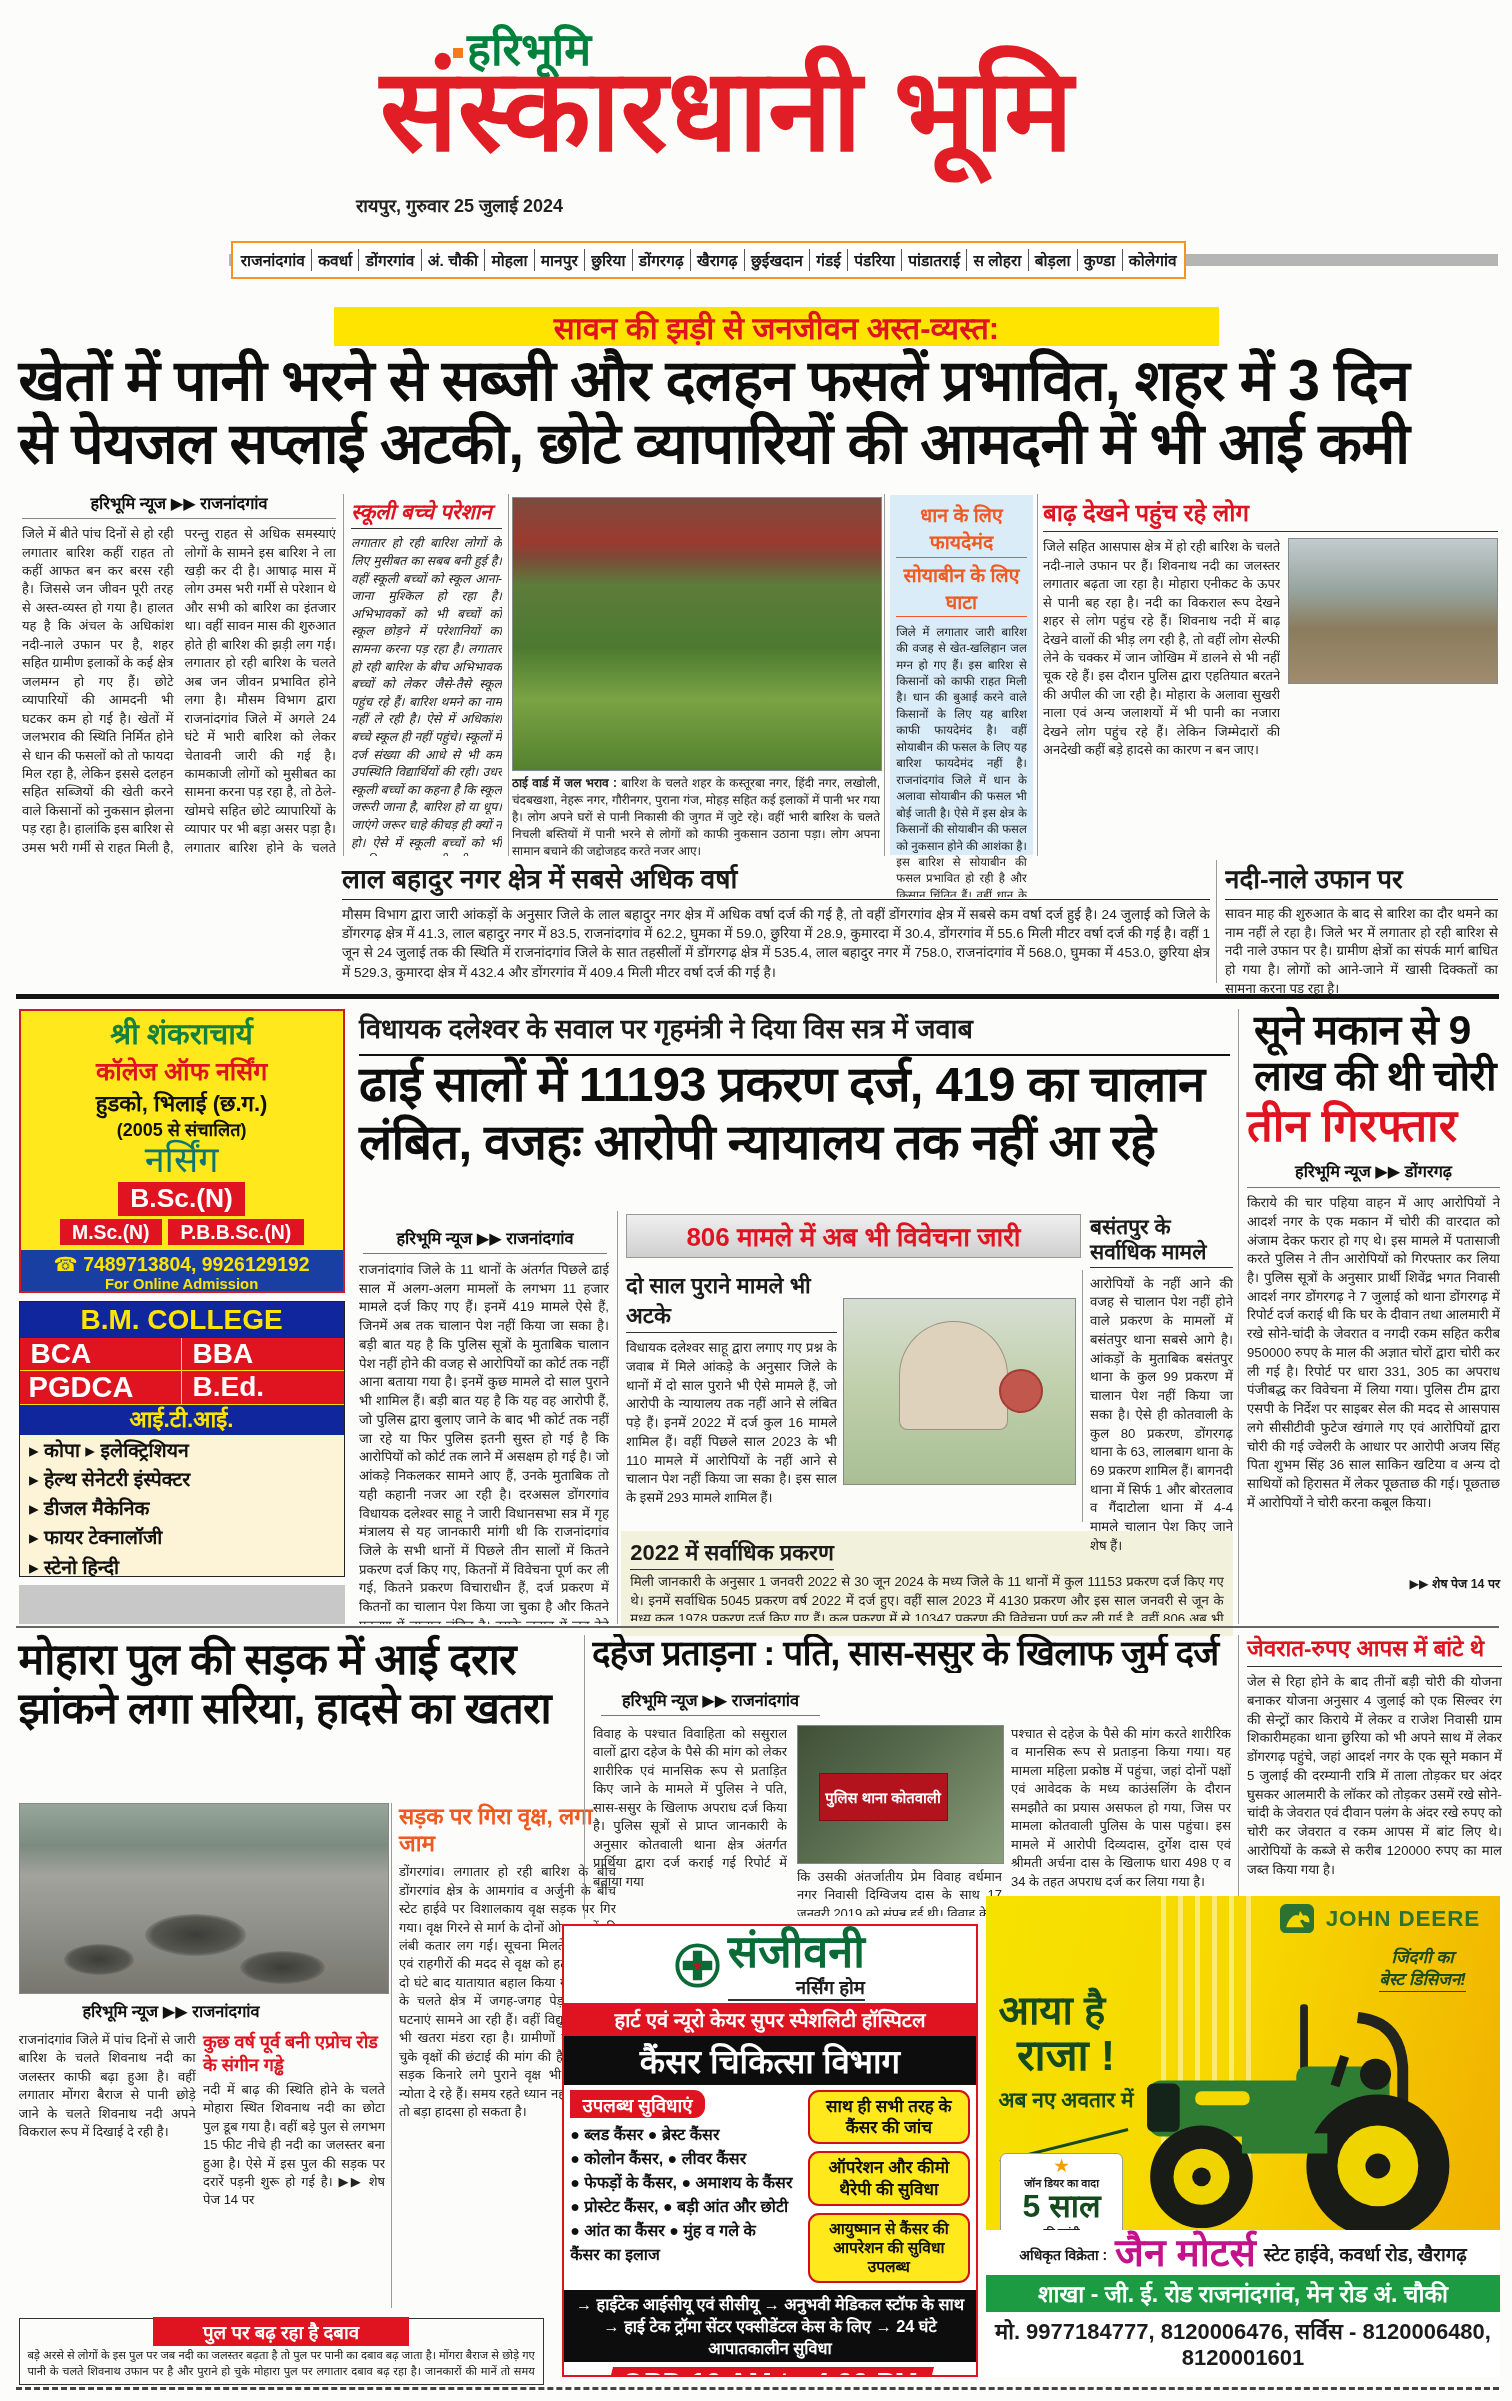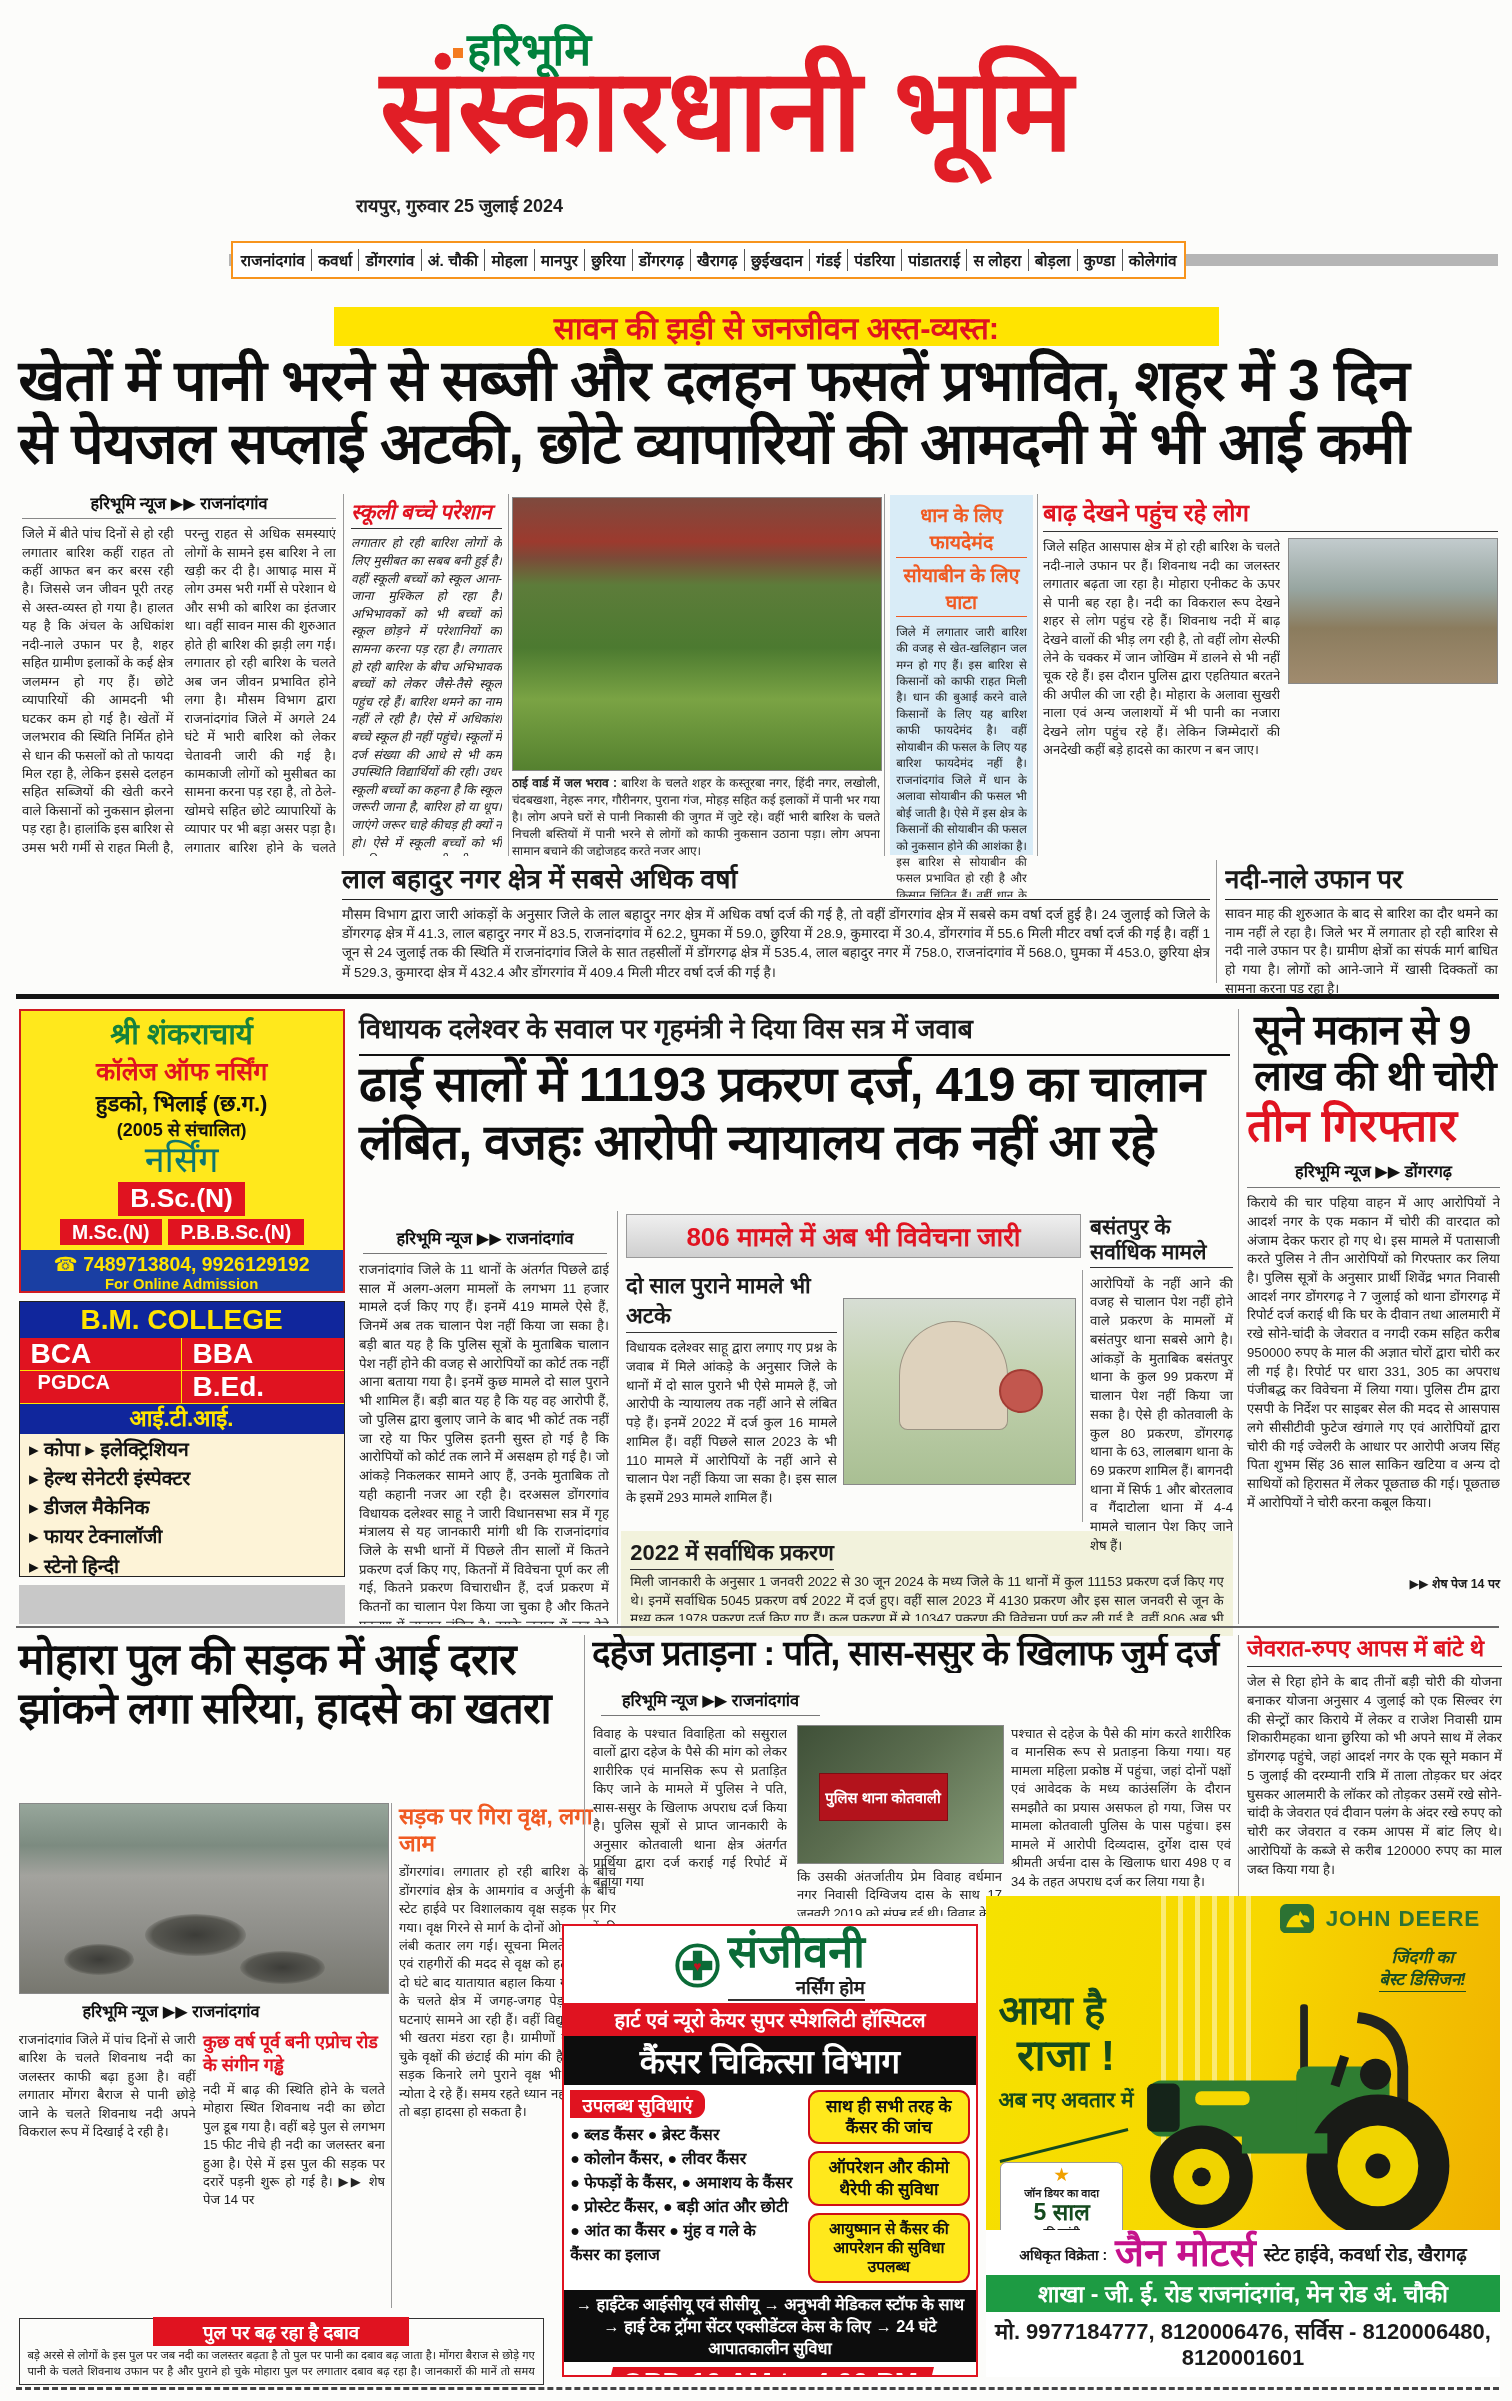--- a/index.html
+++ b/index.html
@@ -139,21 +139,21 @@
       <div style="color:#ffe400;font-weight:bold;font-size:14.8px;">For Online Admission</div>
 
     </div>
   </div>
 
   <div class="abs" style="left:18.6px;top:1301px;width:326px;height:276px;border:1.6px solid #222;box-sizing:border-box;display:flex;flex-direction:column;overflow:hidden;">
     <div class="bluebar" style="height:36px;font-size:28px;line-height:36px;">B.M. COLLEGE</div>
     <div style="background:#e01320;color:#fff;font-weight:800;display:grid;grid-template-columns:1fr 1fr;border-bottom:1.6px solid #ffe400;">
       <div style="font-size:28px;border-right:1.6px solid #ffe400;border-bottom:1.6px solid #ffe400;padding-left:11px;">BCA</div>
       <div style="font-size:28px;border-bottom:1.6px solid #ffe400;padding-left:11px;">BBA</div>
-      <div style="font-size:20px;border-right:1.6px solid #ffe400;padding-left:18px;">PGDCA</div>
+      <div style="font-size:29px;border-right:1.6px solid #ffe400;padding-left:9px;">PGDCA</div>
       <div style="font-size:28px;padding-left:11px;">B.Ed.</div>
     </div>
     <div class="bluebar" style="height:29.5px;font-size:22.5px;line-height:29.5px;">आई.टी.आई.</div>
     <div class="cream-list" style="flex:1;padding:1.6px 9.3px;text-align:left;">
       <div>▸ कोपा  ▸ इलेक्ट्रिशियन</div>
       <div>▸ हेल्थ सेनेटरी इंस्पेक्टर</div>
       <div>▸ डीजल मैकेनिक</div>
       <div>▸ फायर टेक्नालॉजी</div>
       <div>▸ स्टेनो हिन्दी</div>
     </div>
@@ -322,21 +322,21 @@
         <circle cx="128" cy="252" r="12" fill="#191b17"></circle>
       <circle cx="355" cy="238" r="92" fill="#191b17"></circle>
         <circle cx="355" cy="238" r="52" fill="#f0d400"></circle>
         <circle cx="355" cy="238" r="16" fill="#191b17"></circle>
       <rect x="180" y="196" width="110" height="26" fill="#2f7d32"></rect>
     </svg>
     <text></text>
     <div style="position:absolute;left:14px;bottom:134px;width:118px;background:#fff;border:0.8px solid #999;border-radius:6.2px;text-align:center;padding:3.1px 1.6px;">
       <div style="color:#f0a000;font-size:18.6px;line-height:1;">★</div>
       <div style="font-weight:bold;font-size:11px;">जॉन डियर का वादा</div>
-      <div style="font-weight:800;font-size:23px;color:#154a1e;line-height:1.05;">5 साल</div>
+      <div style="font-weight:800;font-size:32px;color:#154a1e;line-height:1.05;">5 साल</div>
       <div style="font-weight:bold;font-size:11px;">की वारंटी</div>
     </div>
     <div style="position:absolute;left:0;bottom:0;width:100%;background:#fff;padding:3.1px 0 6.2px;">
       <div style="display:flex;align-items:flex-end;justify-content:center;gap:7.8px;">
         <span style="font-weight:bold;font-size:14px;padding-bottom:7.8px;">अधिकृत विक्रेता :</span>
         <span style="font-weight:800;font-size:39px;color:#c5128c;line-height:1;">जैन मोटर्स</span>
         <span style="font-weight:800;font-size:18.6px;padding-bottom:6.2px;">स्टेट हाईवे, कवर्धा रोड, खैरागढ़</span>
       </div>
       <div style="background:#1d9b43;color:#fff;font-weight:800;font-size:23px;text-align:center;padding:2.3px 0;margin-top:3.1px;">शाखा - जी. ई. रोड राजनांदगांव, मेन रोड अं. चौकी</div>
       <div style="font-weight:800;font-size:22px;text-align:center;margin-top:3.1px;">मो. 9977184777, 8120006476, सर्विस - 8120006480, 8120001601</div>

